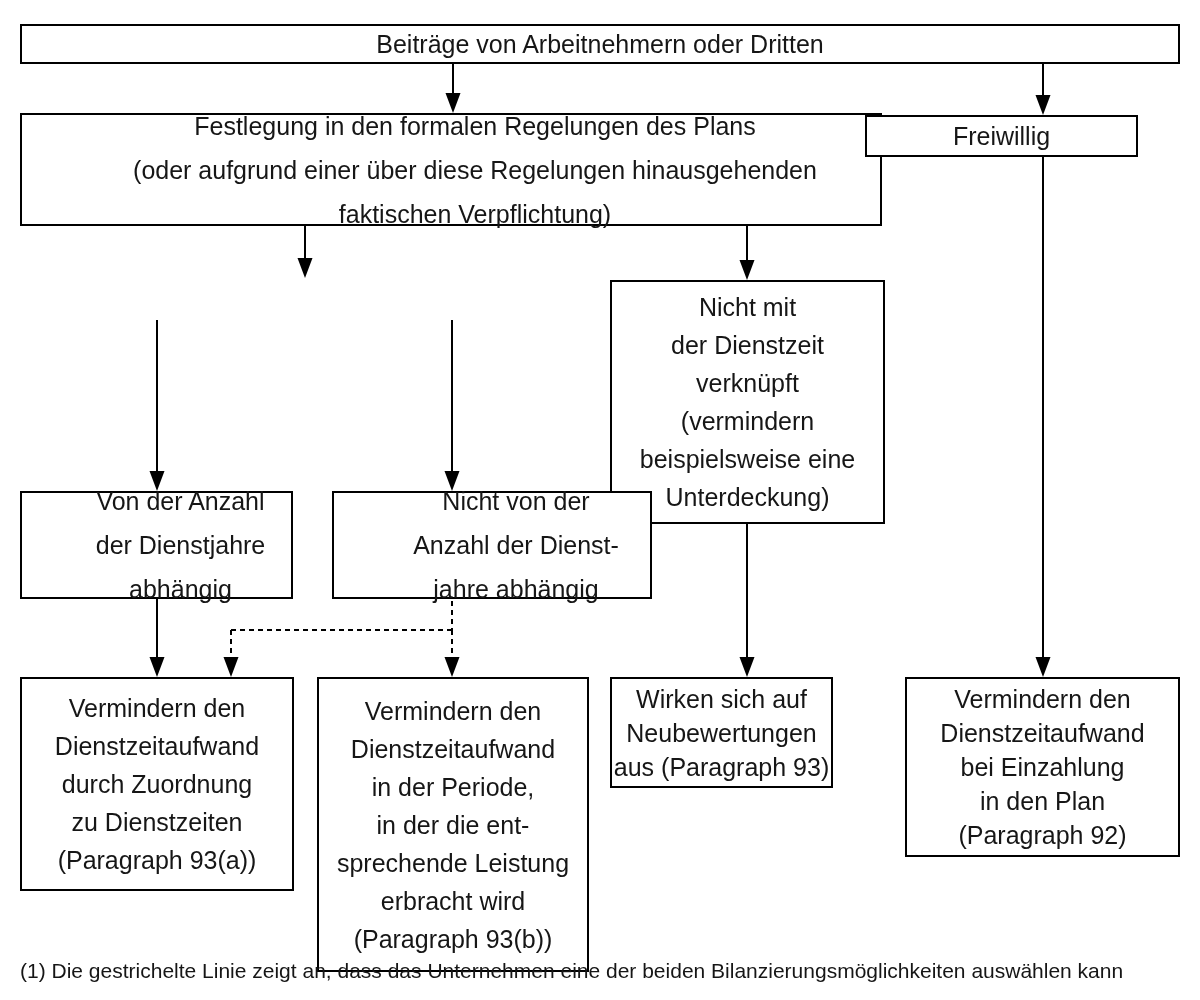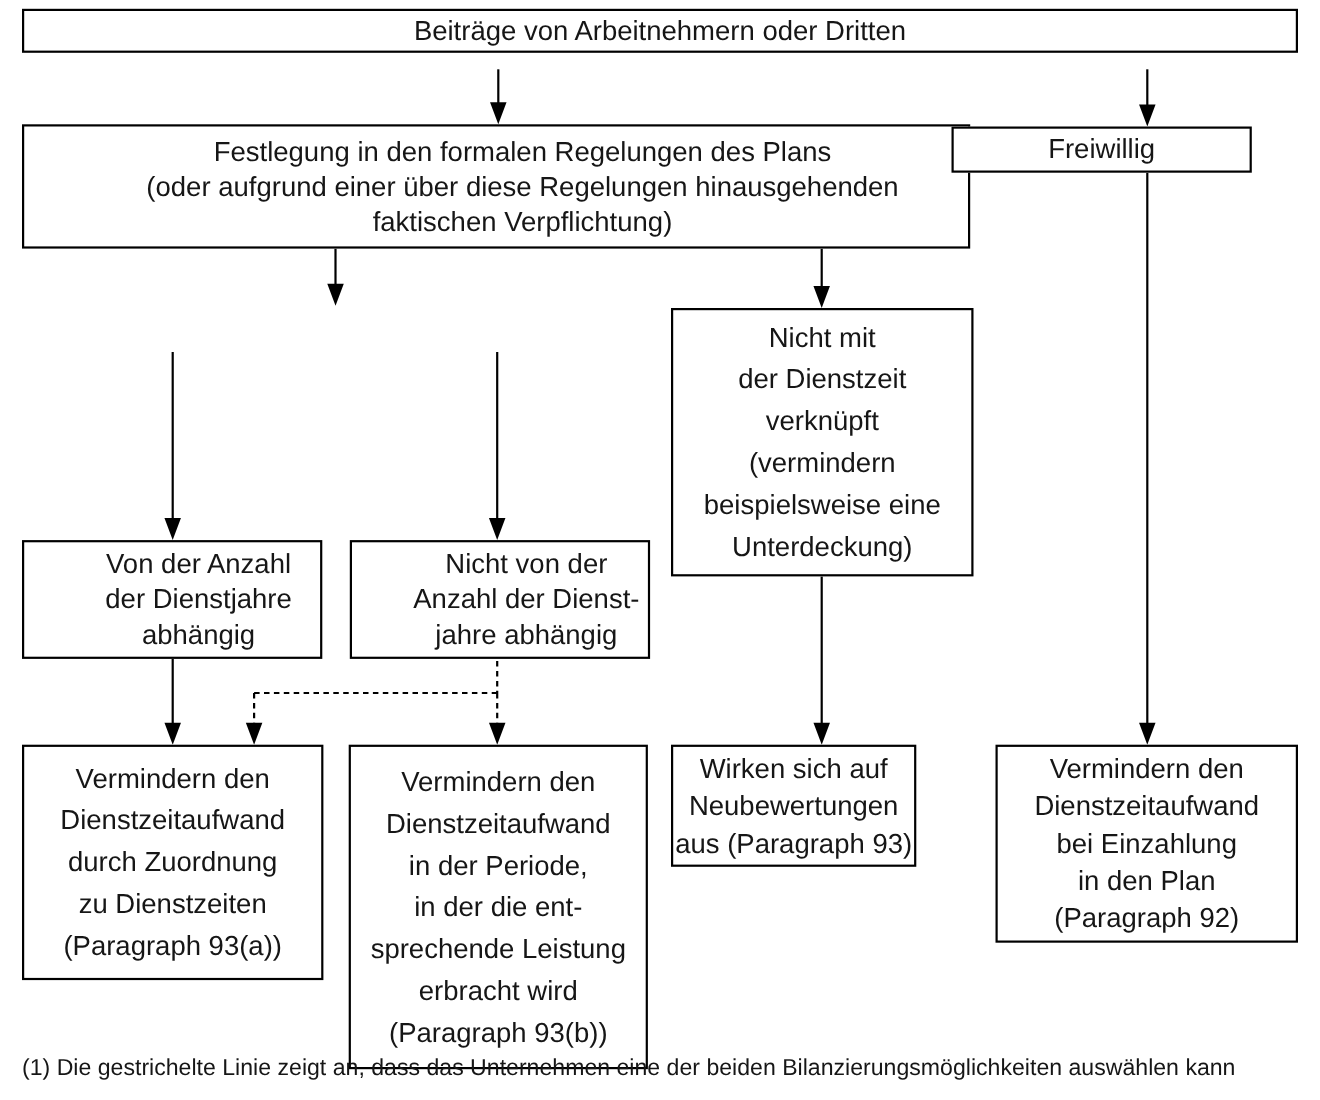--- a/index.html
+++ b/index.html
@@ -30,30 +30,30 @@
     border: 2px solid #000000;
     background: #ffffff;
     display: flex;
     align-items: center;
     justify-content: center;
     text-align: center;
     white-space: pre-line;
     font-size: 25px;
     line-height: 38px;
   }
-  .lh-sm { line-height: 32px; padding-left: 48px; }
+  .lh-sm { line-height: 44px; padding-left: 48px; }
   .lh-md { line-height: 34px; }
 
-  .n-contributions   { left: 20px;  top: 8px;  width: 1160px; height: 40px; }
+  .n-contributions   { left: 20px;  top: 24px;  width: 1160px; height: 40px; }
   .n-formal          { left: 20px;  top: 113px; width: 862px;  height: 113px; }
   .n-voluntary       { left: 865px; top: 115px; width: 273px;  height: 42px; }
   .n-service-linked  { left: 20px;  top: 278px; width: 572px;  height: 42px; }
   .n-not-linked      { left: 610px; top: 280px; width: 275px;  height: 244px; }
   .n-years-dep       { left: 20px;  top: 491px; width: 273px;  height: 108px; }
-  .n-years-indep     { left: 318px; top: 491px; width: 273px;  height: 108px; }
+  .n-years-indep     { left: 332px; top: 491px; width: 320px;  height: 108px; }
   .n-93a             { left: 20px;  top: 677px; width: 274px;  height: 214px; }
   .n-93b             { left: 317px; top: 677px; width: 272px;  height: 295px; }
   .n-93              { left: 610px; top: 677px; width: 223px;  height: 111px; }
   .n-92              { left: 905px; top: 677px; width: 275px;  height: 180px; }
 
   .footnote {
     position: absolute;
     left: 20px;
     top: 958px;
     width: 1165px;

